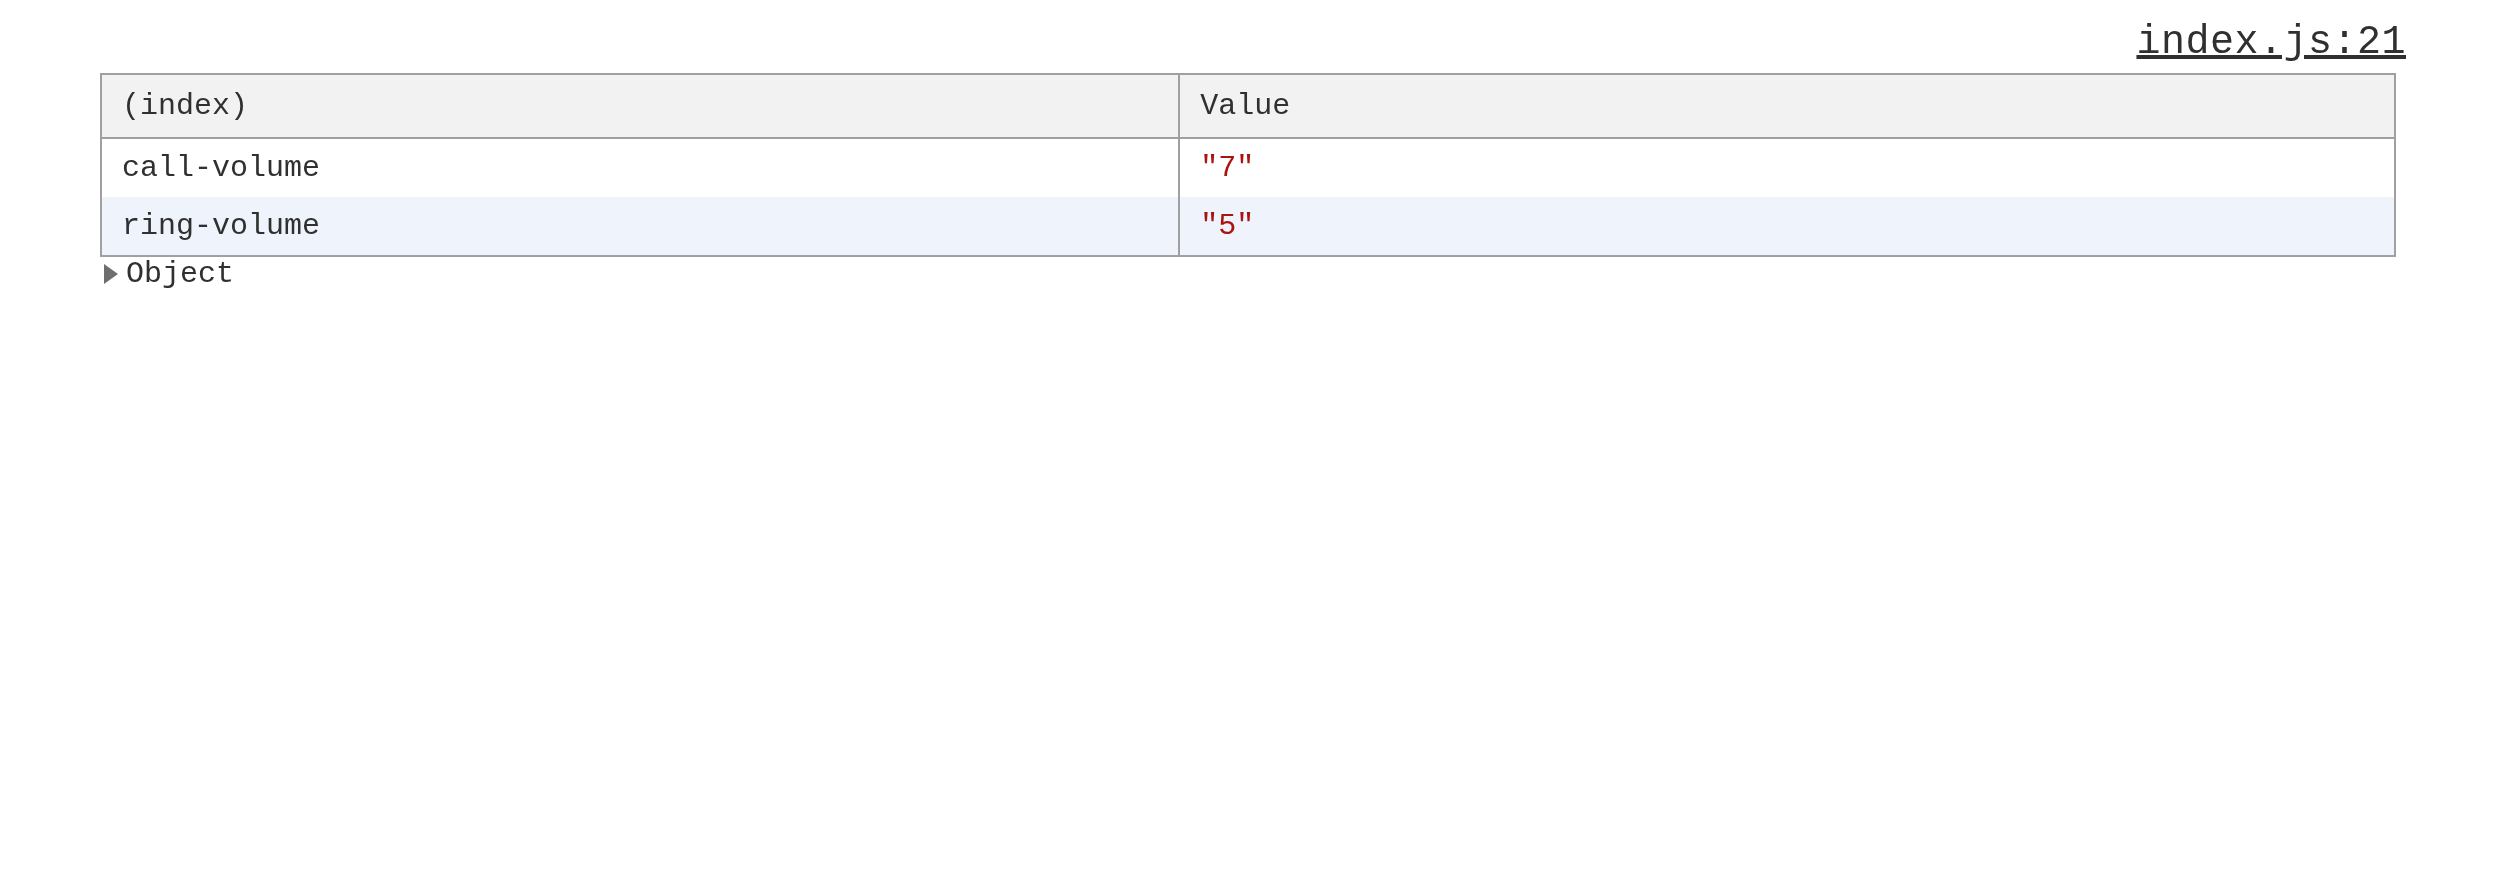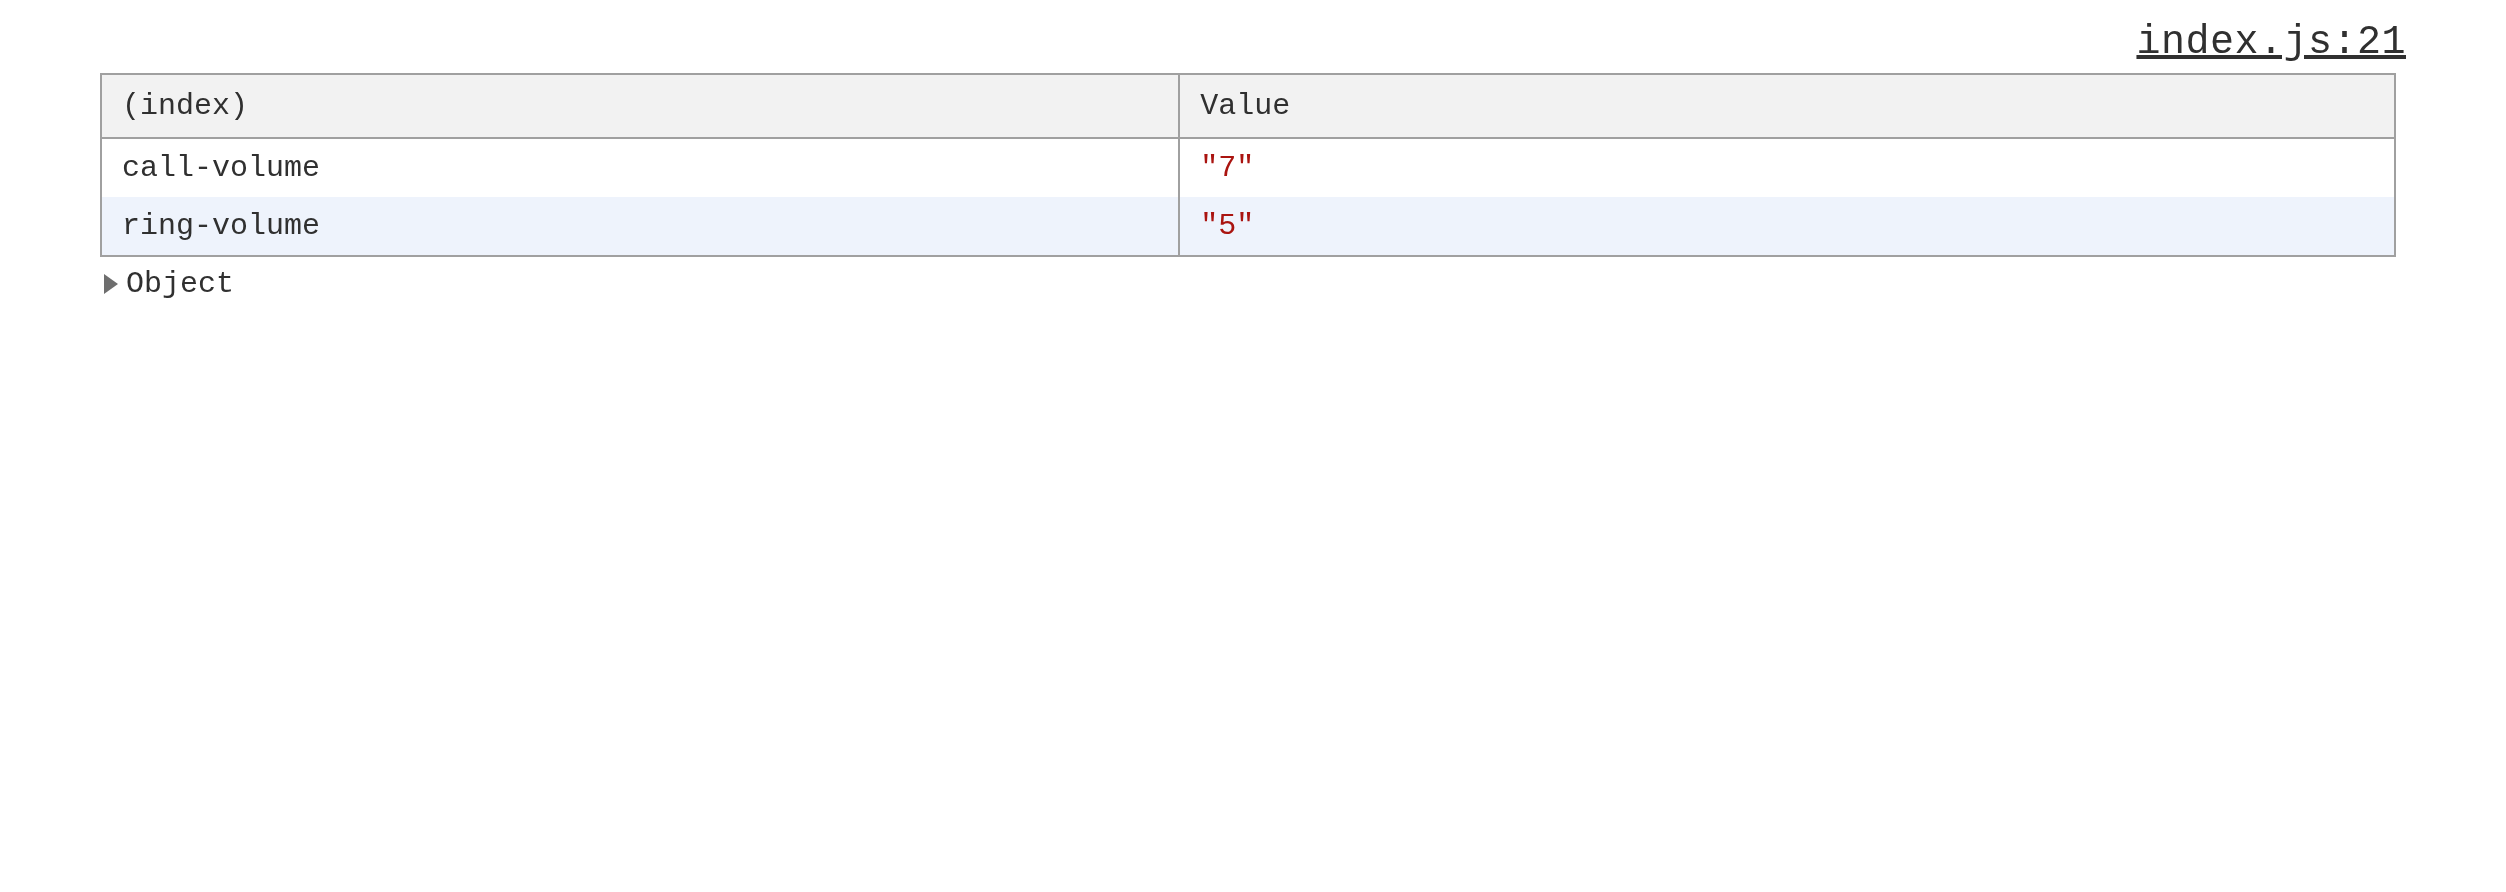--- a/index.html
+++ b/index.html
@@ -63,21 +63,21 @@
       background: #eef3fc;
     }
     .console-table tbody tr:nth-child(odd) {
       background: #ffffff;
     }
     .string-value {
       color: #aa1410;
     }
     .object-row {
       margin-left: 40px;
-      padding-top: 10px;
+      padding-top: 0;
       padding-left: 4px;
       display: flex;
       align-items: center;
       font-size: 30px;
       color: #303030;
       cursor: pointer;
     }
     .disclosure-triangle {
       display: inline-block;
       width: 0;

